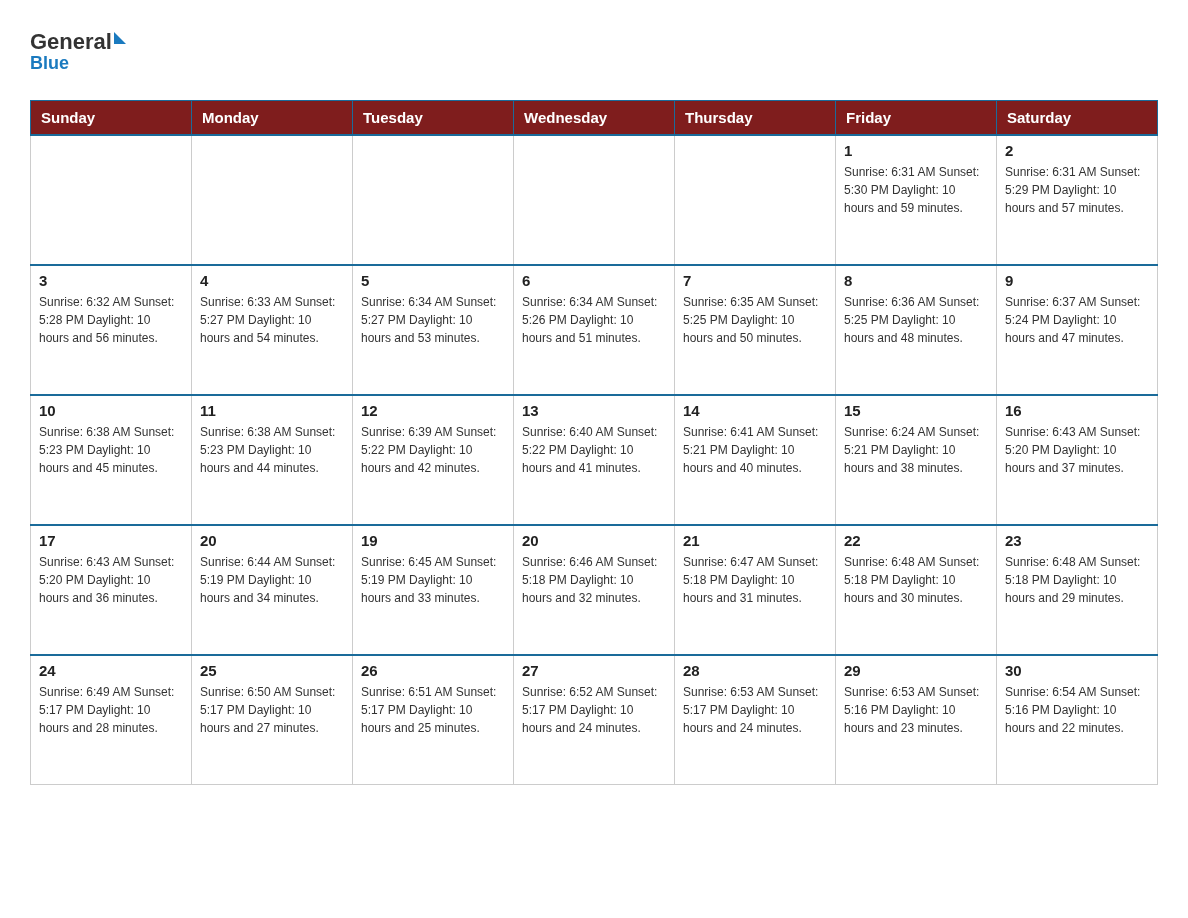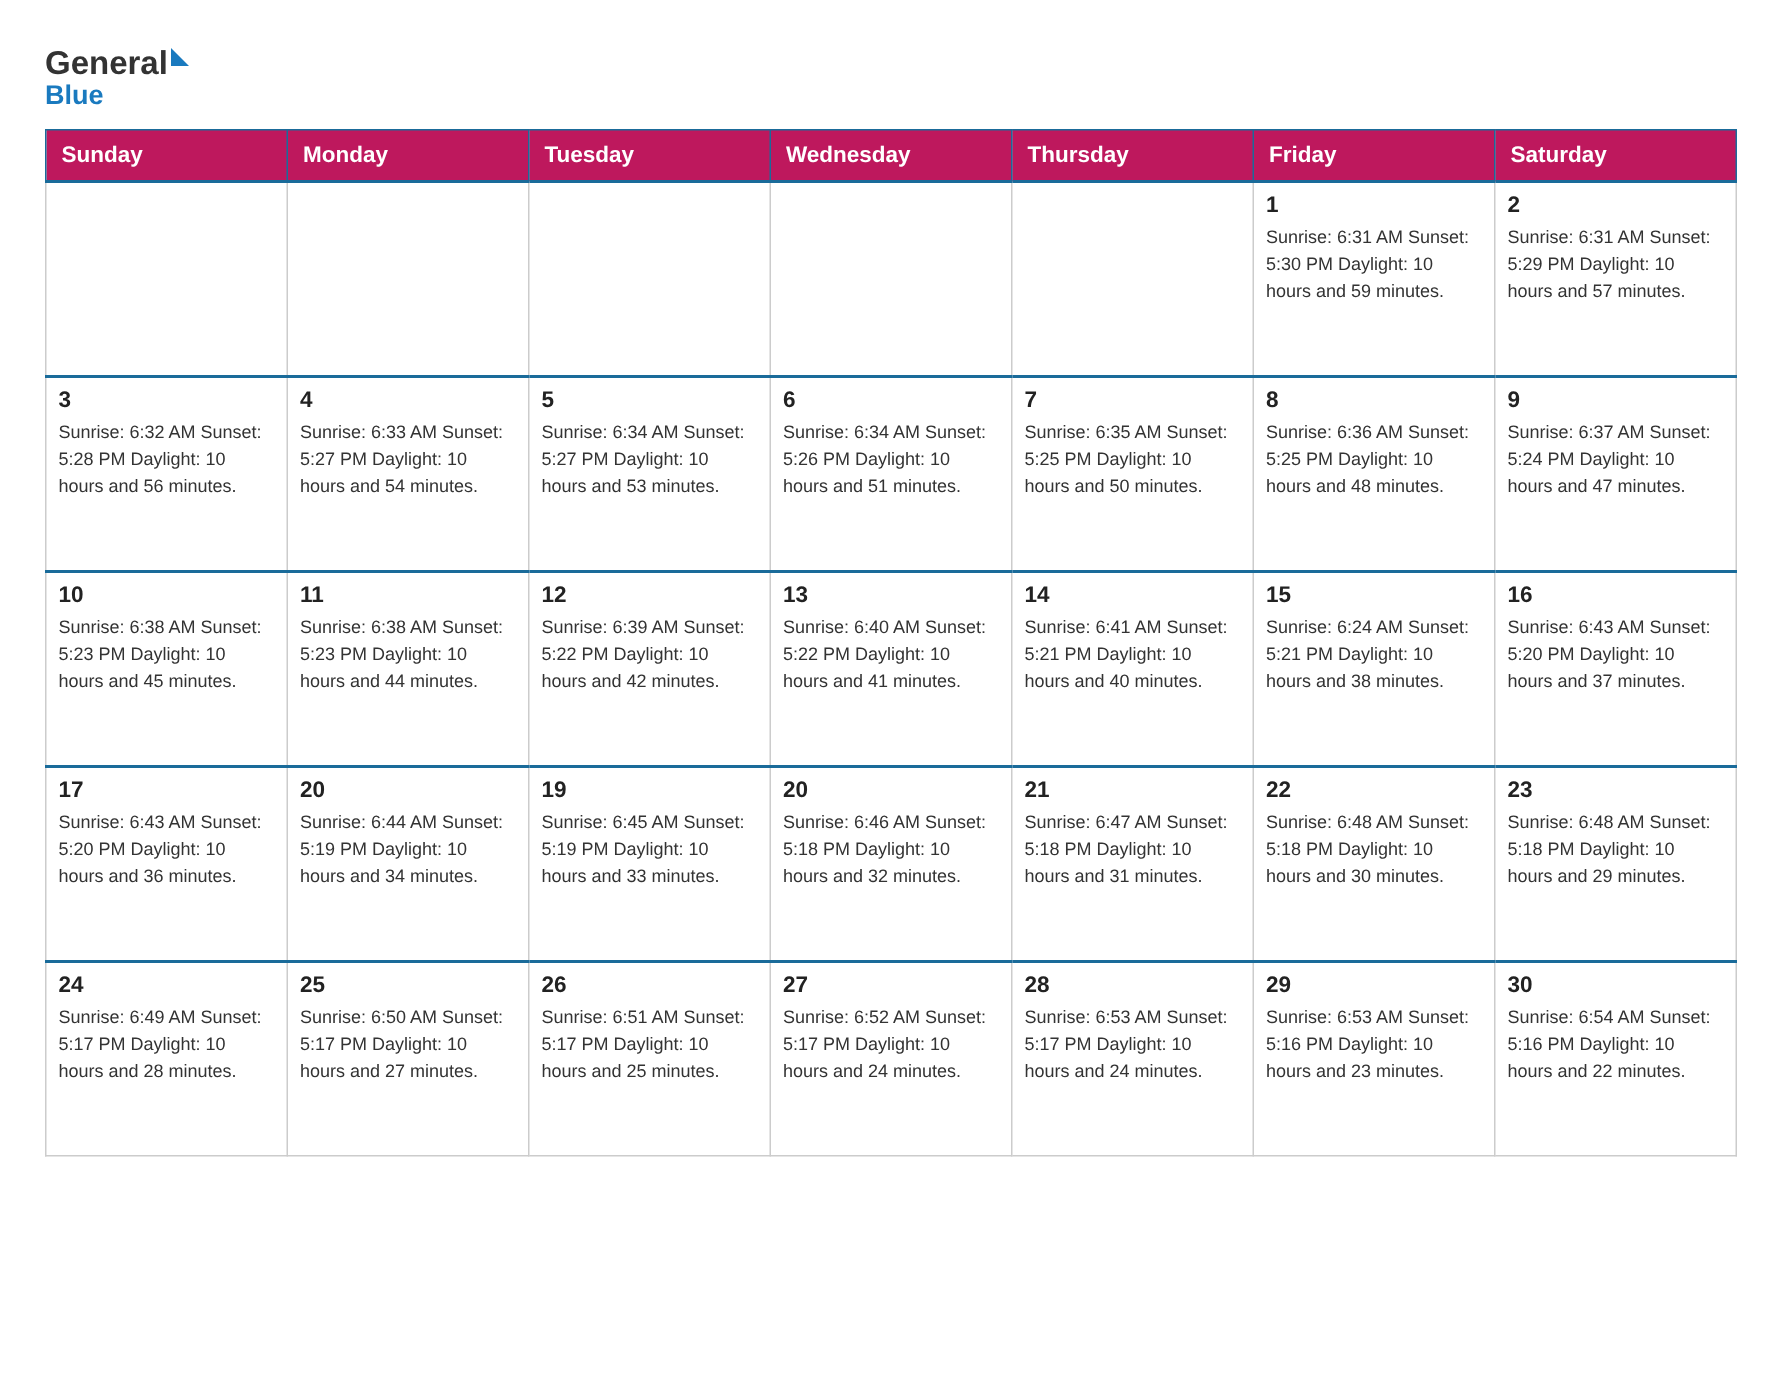--- a/index.html
+++ b/index.html
@@ -7,21 +7,21 @@
       font-family: Arial, sans-serif;
       background: #fff;
       padding: 20px 30px;
       width: 1188px;
       min-height: 918px;
     }
     .header {
       display: flex;
       align-items: center;
       justify-content: space-between;
-      margin-bottom: 12px;
+      margin-bottom: 26px;
     }
     .logo {
       display: flex;
       align-items: center;
       padding-top: 10px;
     }
     .logo-text-general {
       font-size: 22px;
       font-weight: bold;
       color: #333;
@@ -56,21 +56,21 @@
       font-size: 22px;
       color: #333;
       margin-top: 4px;
     }
     .calendar-table {
       width: 100%;
       border-collapse: collapse;
       margin-top: 10px;
     }
     .calendar-table th {
-      background-color: #be185d;
+      background-color: #7f1d1d;
       color: #fff;
       font-size: 15px;
       font-weight: bold;
       padding: 8px 10px;
       text-align: left;
       border: 1px solid #1a6b9a;
     }
     .calendar-table td {
       border: 1px solid #ccc;
       vertical-align: top;

